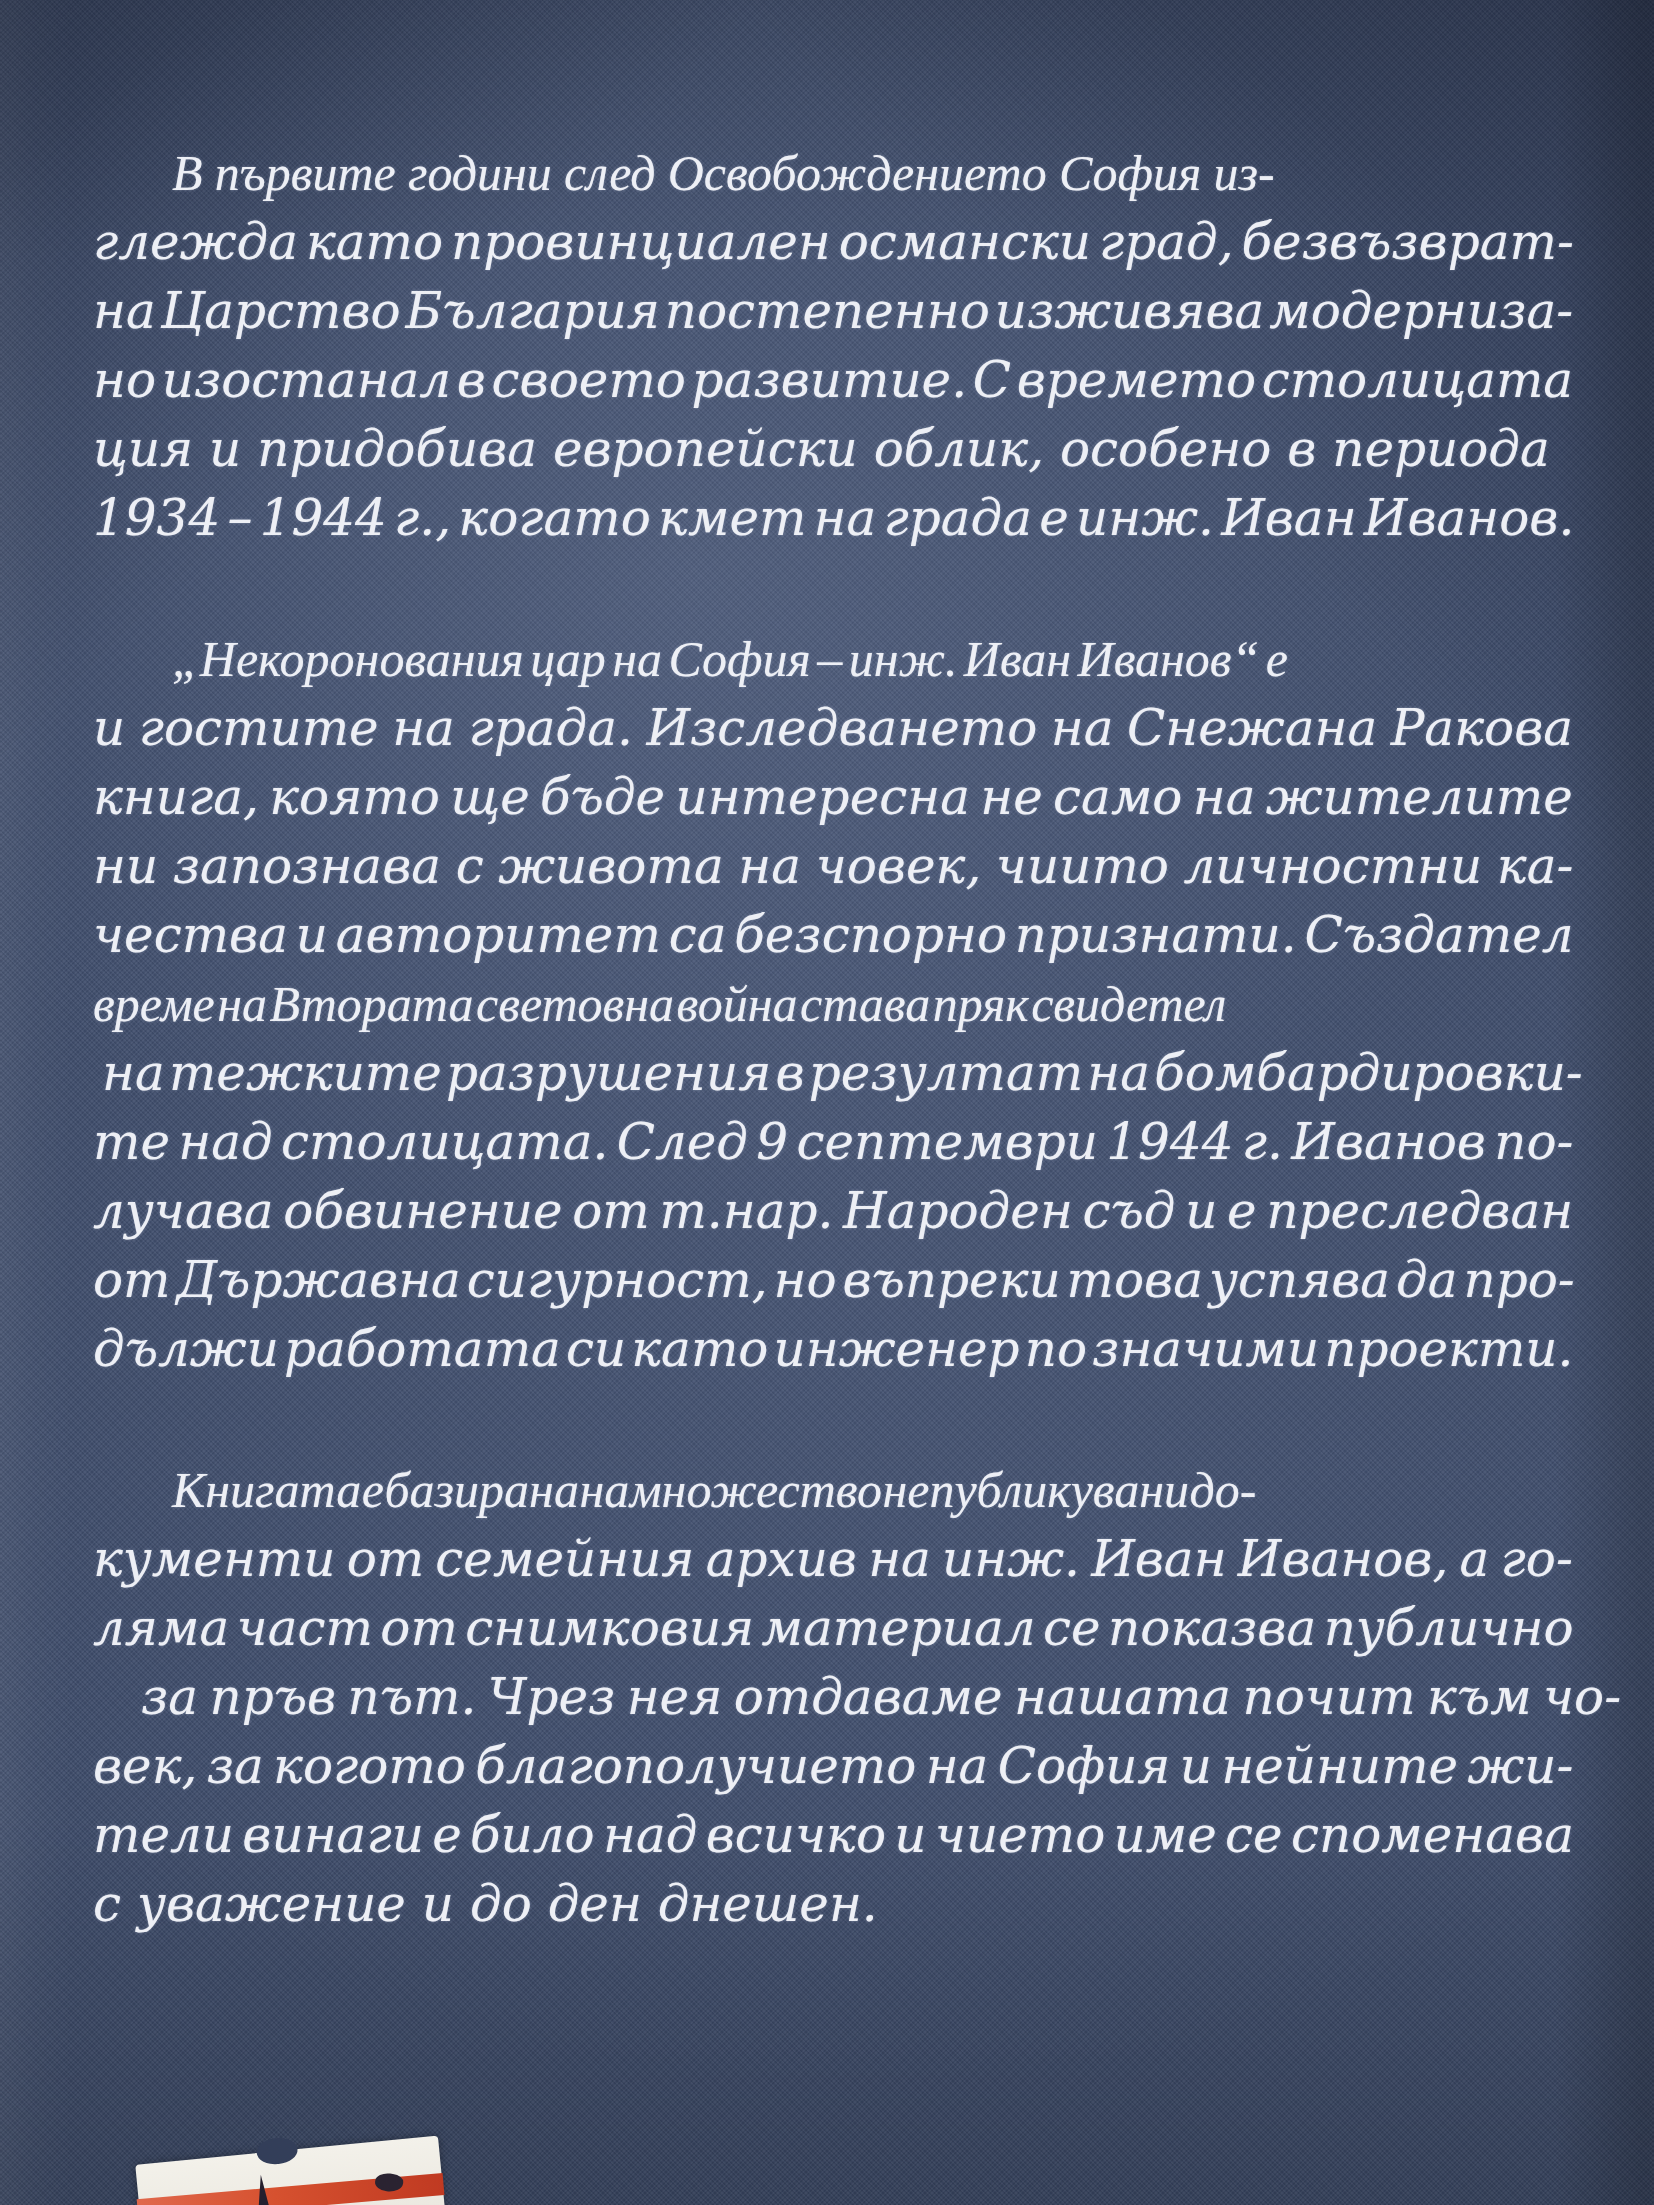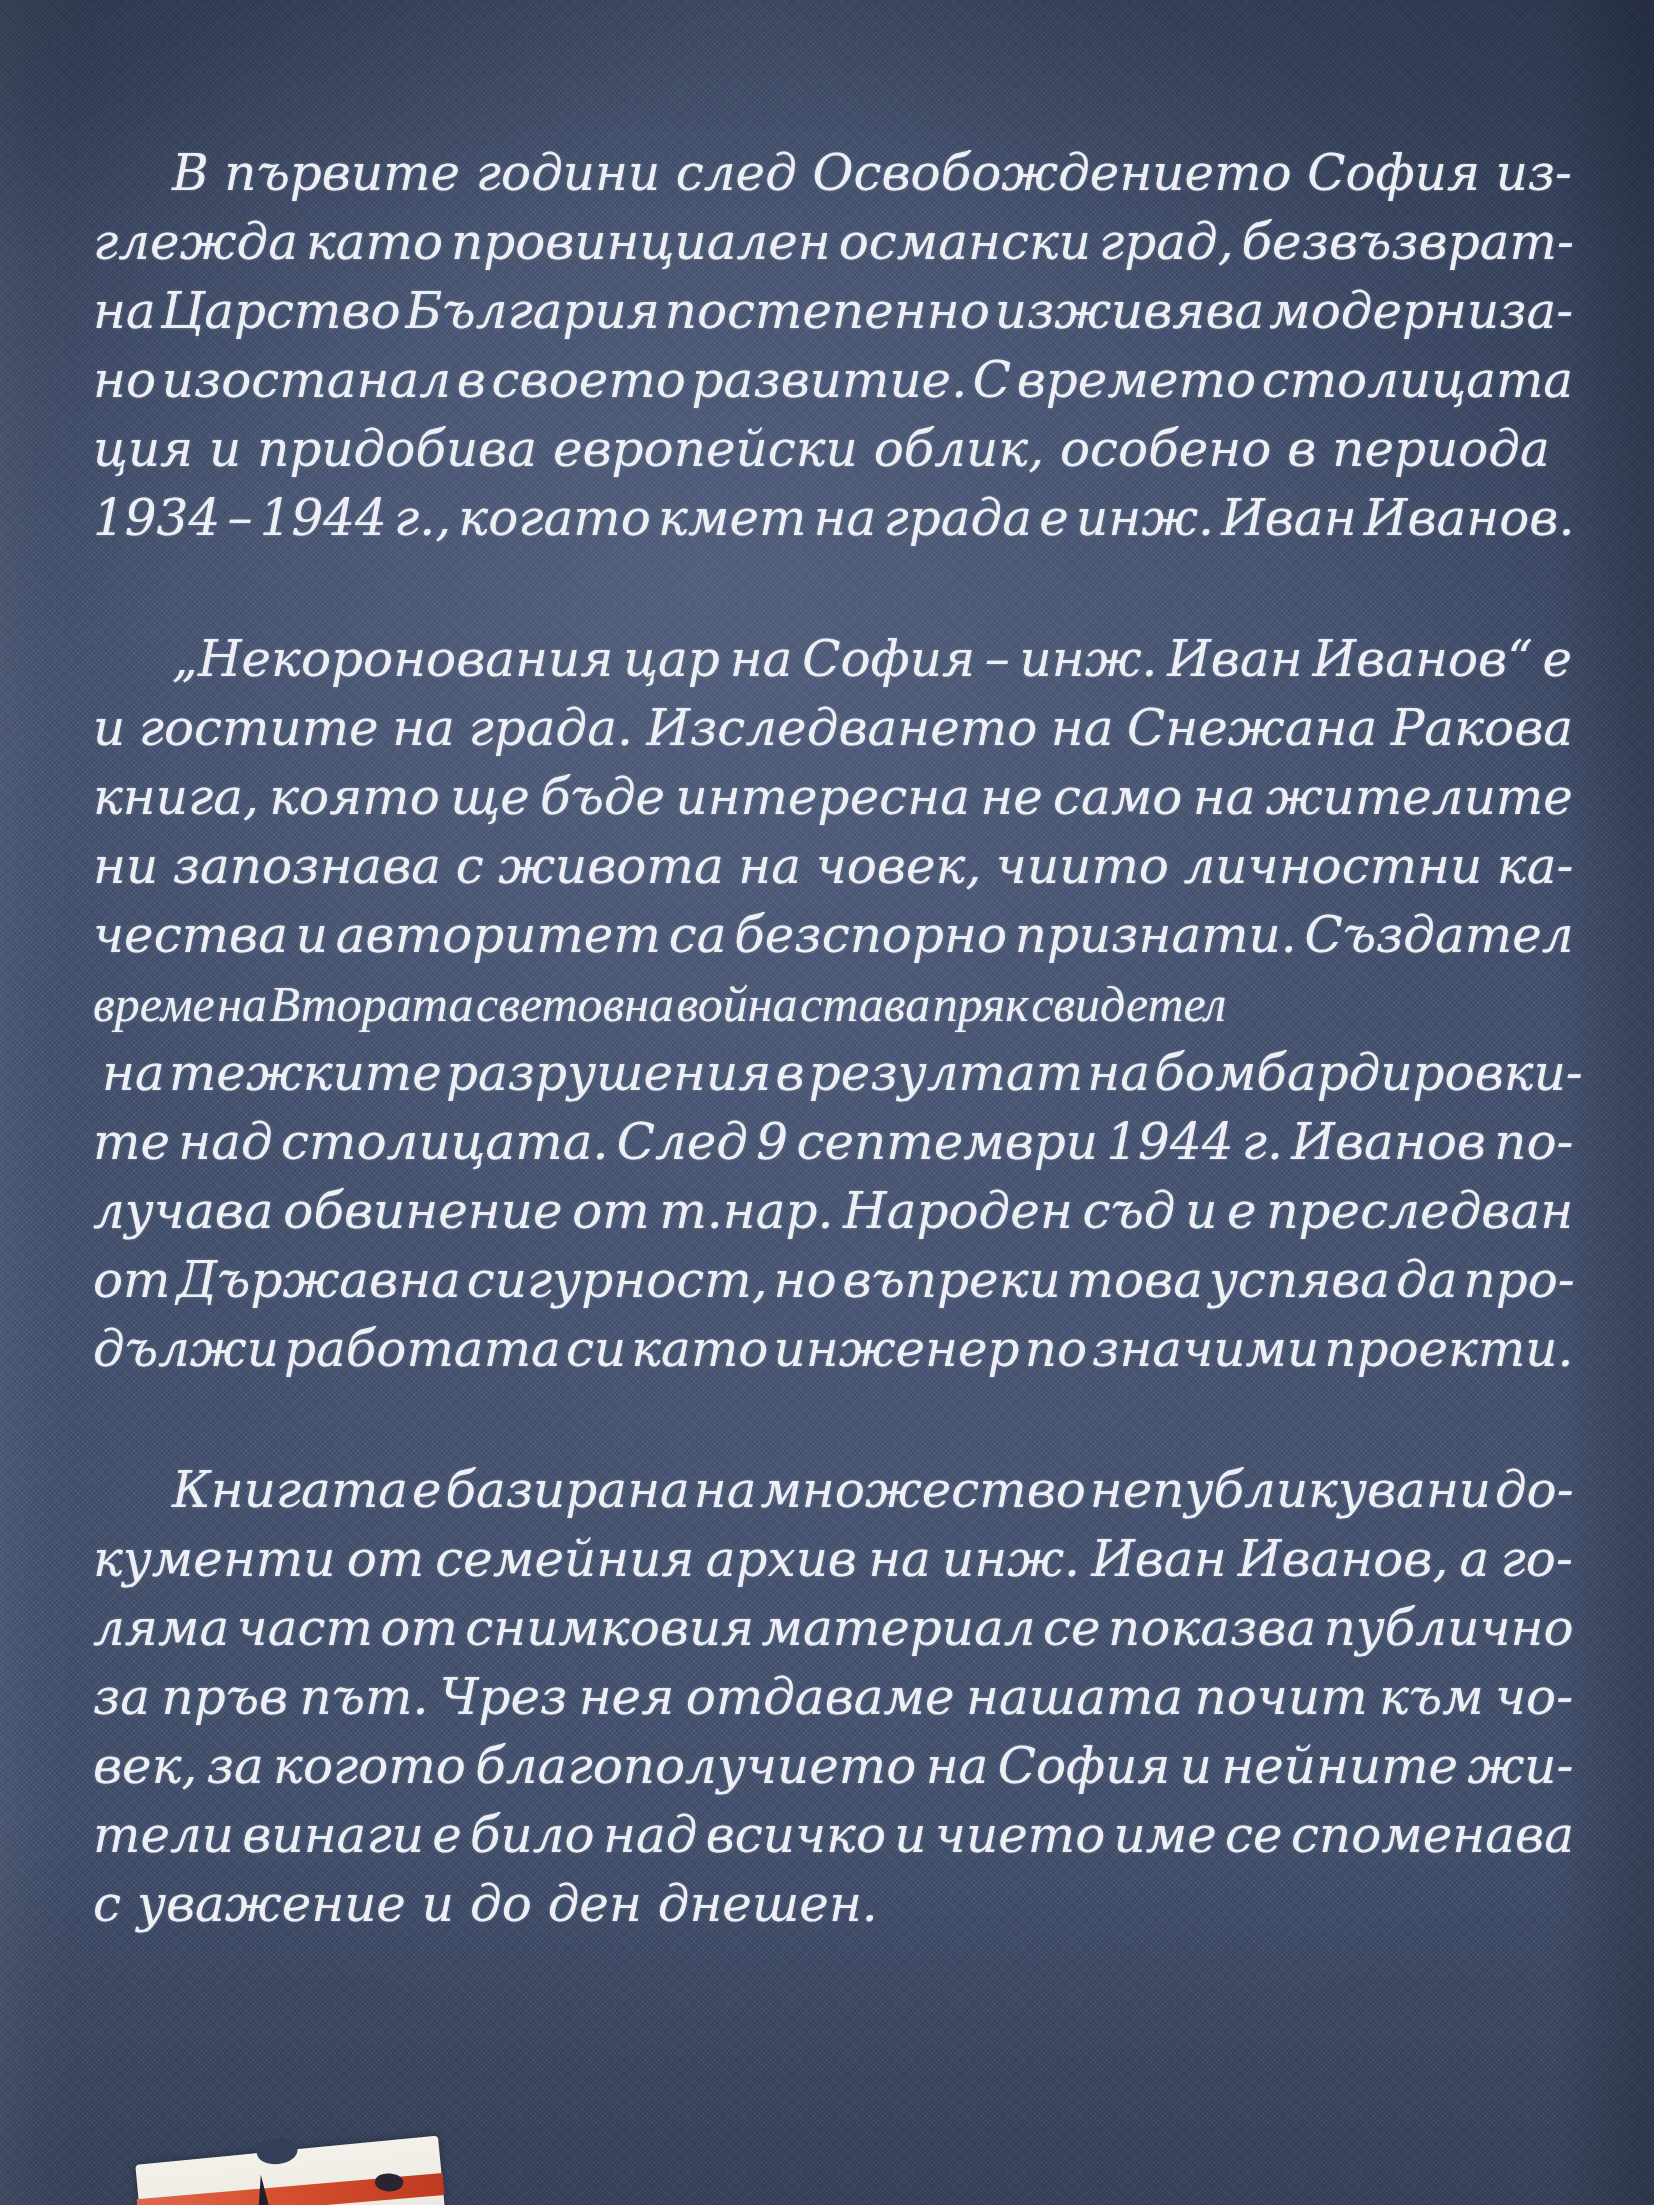--- a/index.html
+++ b/index.html
@@ -32,21 +32,21 @@
     text-shadow: 0 0 3.3px rgba(215,226,255,0.28), 0 0 0.8px rgba(255,255,255,0.45);
   }
   .paragraph { margin: 0 0 72px 0; }
   .paragraph:last-child { margin-bottom: 0; }
   .line {
     line-height: 69px;
     height: 69px;
     white-space: nowrap;
     text-align: left;
   }
-  .line.indent { text-indent: 79px; }
+  .line.indent { text-indent: 79px; font-family: Liberation Serif, serif; }
   .sticker {
     position: absolute;
     left: 139px; bottom: -38px;
     width: 304px; height: 93px;
     background: linear-gradient(180deg, #f3f1ea 0%, #e9e6dd 100%);
     transform: rotate(-5.5deg);
     border-radius: 4.1px;
     box-shadow: 0 0 8.3px rgba(0,0,0,0.35);
   }
   .sticker-notch {
@@ -106,21 +106,21 @@
       <div class="line" style="word-spacing: -7.6px;">те над столицата. След 9 септември 1944 г. Иванов по-</div>
       <div class="line" style="word-spacing: -6.2px;">лучава обвинение от т.нар. Народен съд и е преследван</div>
       <div class="line" style="word-spacing: -10px;">от Държавна сигурност, но въпреки това успява да про-</div>
       <div class="line" style="word-spacing: -10.8px; font-style: italic;">дължи работата си като инженер по значими проекти.</div>
     </div>
 
     <div class="paragraph">
       <div class="line indent" style="word-spacing: -12px;">Книгата е базирана на множество непубликувани до-</div>
       <div class="line" style="word-spacing: -4.7px;">кументи от семейния архив на инж. Иван Иванов, а го-</div>
       <div class="line" style="word-spacing: -8.5px;">ляма част от снимковия материал се показва публично</div>
-      <div class="line" style="word-spacing: -4.5px;">за пръв път. Чрез нея отдаваме нашата почит към чо-</div>
+      <div class="line" style="word-spacing: -4.5px; margin-left: 48px;">за пръв път. Чрез нея отдаваме нашата почит към чо-</div>
       <div class="line" style="word-spacing: -6.6px;">век, за когото благополучието на София и нейните жи-</div>
       <div class="line" style="word-spacing: -7.6px;">тели винаги е било над всичко и чието име се споменава</div>
       <div class="line last">с уважение и до ден днешен.</div>
     </div>
 
   </div>
 
   <div class="sticker">
     <div class="sticker-stripe"></div>
     <div class="sticker-mark-1"></div>

